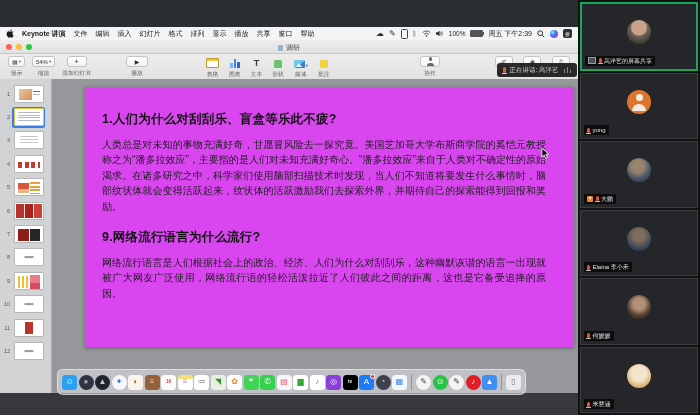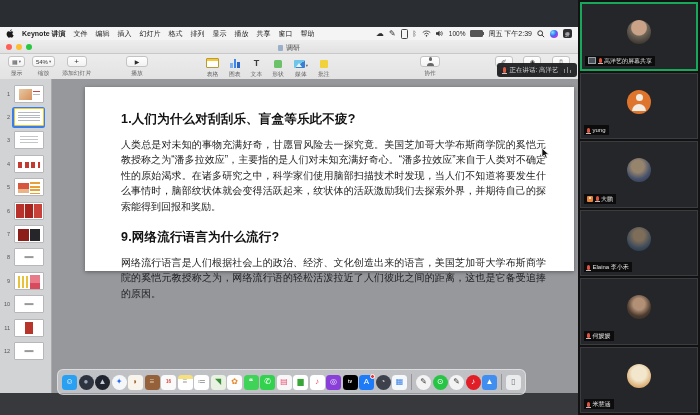--- a/index.html
+++ b/index.html
@@ -80,22 +80,22 @@
   .v-collage:before{content:"";position:absolute;inset:1px;
       background:linear-gradient(90deg,#b8312a 0 30%,#e8ddd2 30% 34%,#a8231d 34% 64%,#efe9e2 64% 68%,#c8423a 68% 100%);}
   .v-darkpair:before{content:"";position:absolute;left:3px;top:3px;width:11px;height:12px;background:#8c1f1a;}
   .v-darkpair:after{content:"";position:absolute;right:3px;top:3px;width:10px;height:12px;background:#26262a;}
   .v-ctext:before{content:"";position:absolute;left:50%;top:50%;width:9px;height:1.8px;transform:translate(-50%,-50%);background:#999;}
   .v-yellowpink:before{content:"";position:absolute;left:3px;top:3px;width:11px;height:12px;
       background:repeating-linear-gradient(90deg,#e8c23a 0 2.5px,#fff 2.5px 4px);}
   .v-yellowpink:after{content:"";position:absolute;right:3px;top:2px;width:10px;height:14px;background:linear-gradient(#e87a8a 55%,#d84a5e 55%);}
   .v-poster:before{content:"";position:absolute;left:50%;top:50%;width:8px;height:12px;transform:translate(-50%,-50%);background:#b8352c;}
   .editor{position:absolute;left:52px;top:39px;right:0;bottom:0;background:#97989c;}
-  .slide{position:absolute;left:33px;top:8px;width:489px;height:184px;background:#ffffff;
-         box-shadow:0 1px 4px rgba(0,0,0,.38);padding:24px 28px 0 36px;box-sizing:border-box;}
+  .slide{position:absolute;left:33px;top:8px;width:489px;height:260px;background:#d946ef;
+         box-shadow:0 1px 4px rgba(0,0,0,.38);padding:24px 28px 0 17px;box-sizing:border-box;}
   .slide h3{margin:0 0 9px 0;font-size:12.5px;color:#111;letter-spacing:.2px;}
   .slide p{margin:0 0 13px 0;font-size:10px;line-height:15.4px;color:#1d1d1f;text-align:justify;}
   .slide h3.second{margin-top:15px;}
   
   .toast{position:absolute;right:1px;top:63px;height:14px;background:rgba(26,27,29,.93);border-radius:3px;
          display:flex;align-items:center;gap:3px;padding:0 6px;color:#d6d6d6;font-size:6.5px;z-index:40;white-space:nowrap;}
   .toast-mic{width:3px;height:5.5px;background:#e05a42;border-radius:1.5px;position:relative;}
   .toast-mic:after{content:"";position:absolute;left:-1px;bottom:-1.5px;width:5px;height:1px;background:#c8c8c8;}
   .waves{display:flex;gap:1.5px;align-items:flex-end;margin-left:2px;}
   .waves i{display:block;width:1.5px;background:#8a8a8a;}
@@ -375,21 +375,21 @@
             <span class="tbox v-ctext"></span>
           </span>
         </div>
     </div>
 
     <div class="editor">
       <div class="slide">
         <h3>1.人们为什么对刮刮乐、盲盒等乐此不疲?</h3>
         <p>人类总是对未知的事物充满好奇，甘愿冒风险去一探究竟。美国芝加哥大学布斯商学院的奚恺元教授称之为“潘多拉效应”，主要指的是人们对未知充满好奇心。“潘多拉效应”来自于人类对不确定性的原始渴求。在诸多研究之中，科学家们使用脑部扫描技术时发现，当人们不知道将要发生什么事情时，脑部纹状体就会变得活跃起来，纹状体的活跃激励我们去探索外界，并期待自己的探索能得到回报和奖励。</p>
         <h3 class="second">9.网络流行语言为什么流行?</h3>
-        <p>网络流行语言是人们根据社会上的政治、经济、文化创造出来的语言，美国芝加哥大学布斯商学院的奚恺元教授称之为，网络流行语的轻松活泼拉近了人们彼此之间的距离，这也是它备受追捧的原因。</p>
+        <p>网络流行语言是人们根据社会上的政治、经济、人们为什么对刮刮乐，这种幽默诙谐的语言一出现就被广大网友广泛使用，网络流行语的轻松活泼拉近了人们彼此之间的距离，这也是它备受追捧的原因。</p>
       </div>
     </div>
   </div>
 
   <div class="toast">
     <span class="toast-mic"></span>
     <span>正在讲话: 高洋艺</span>
     <span class="waves">
         <i></i>
         <i></i>

